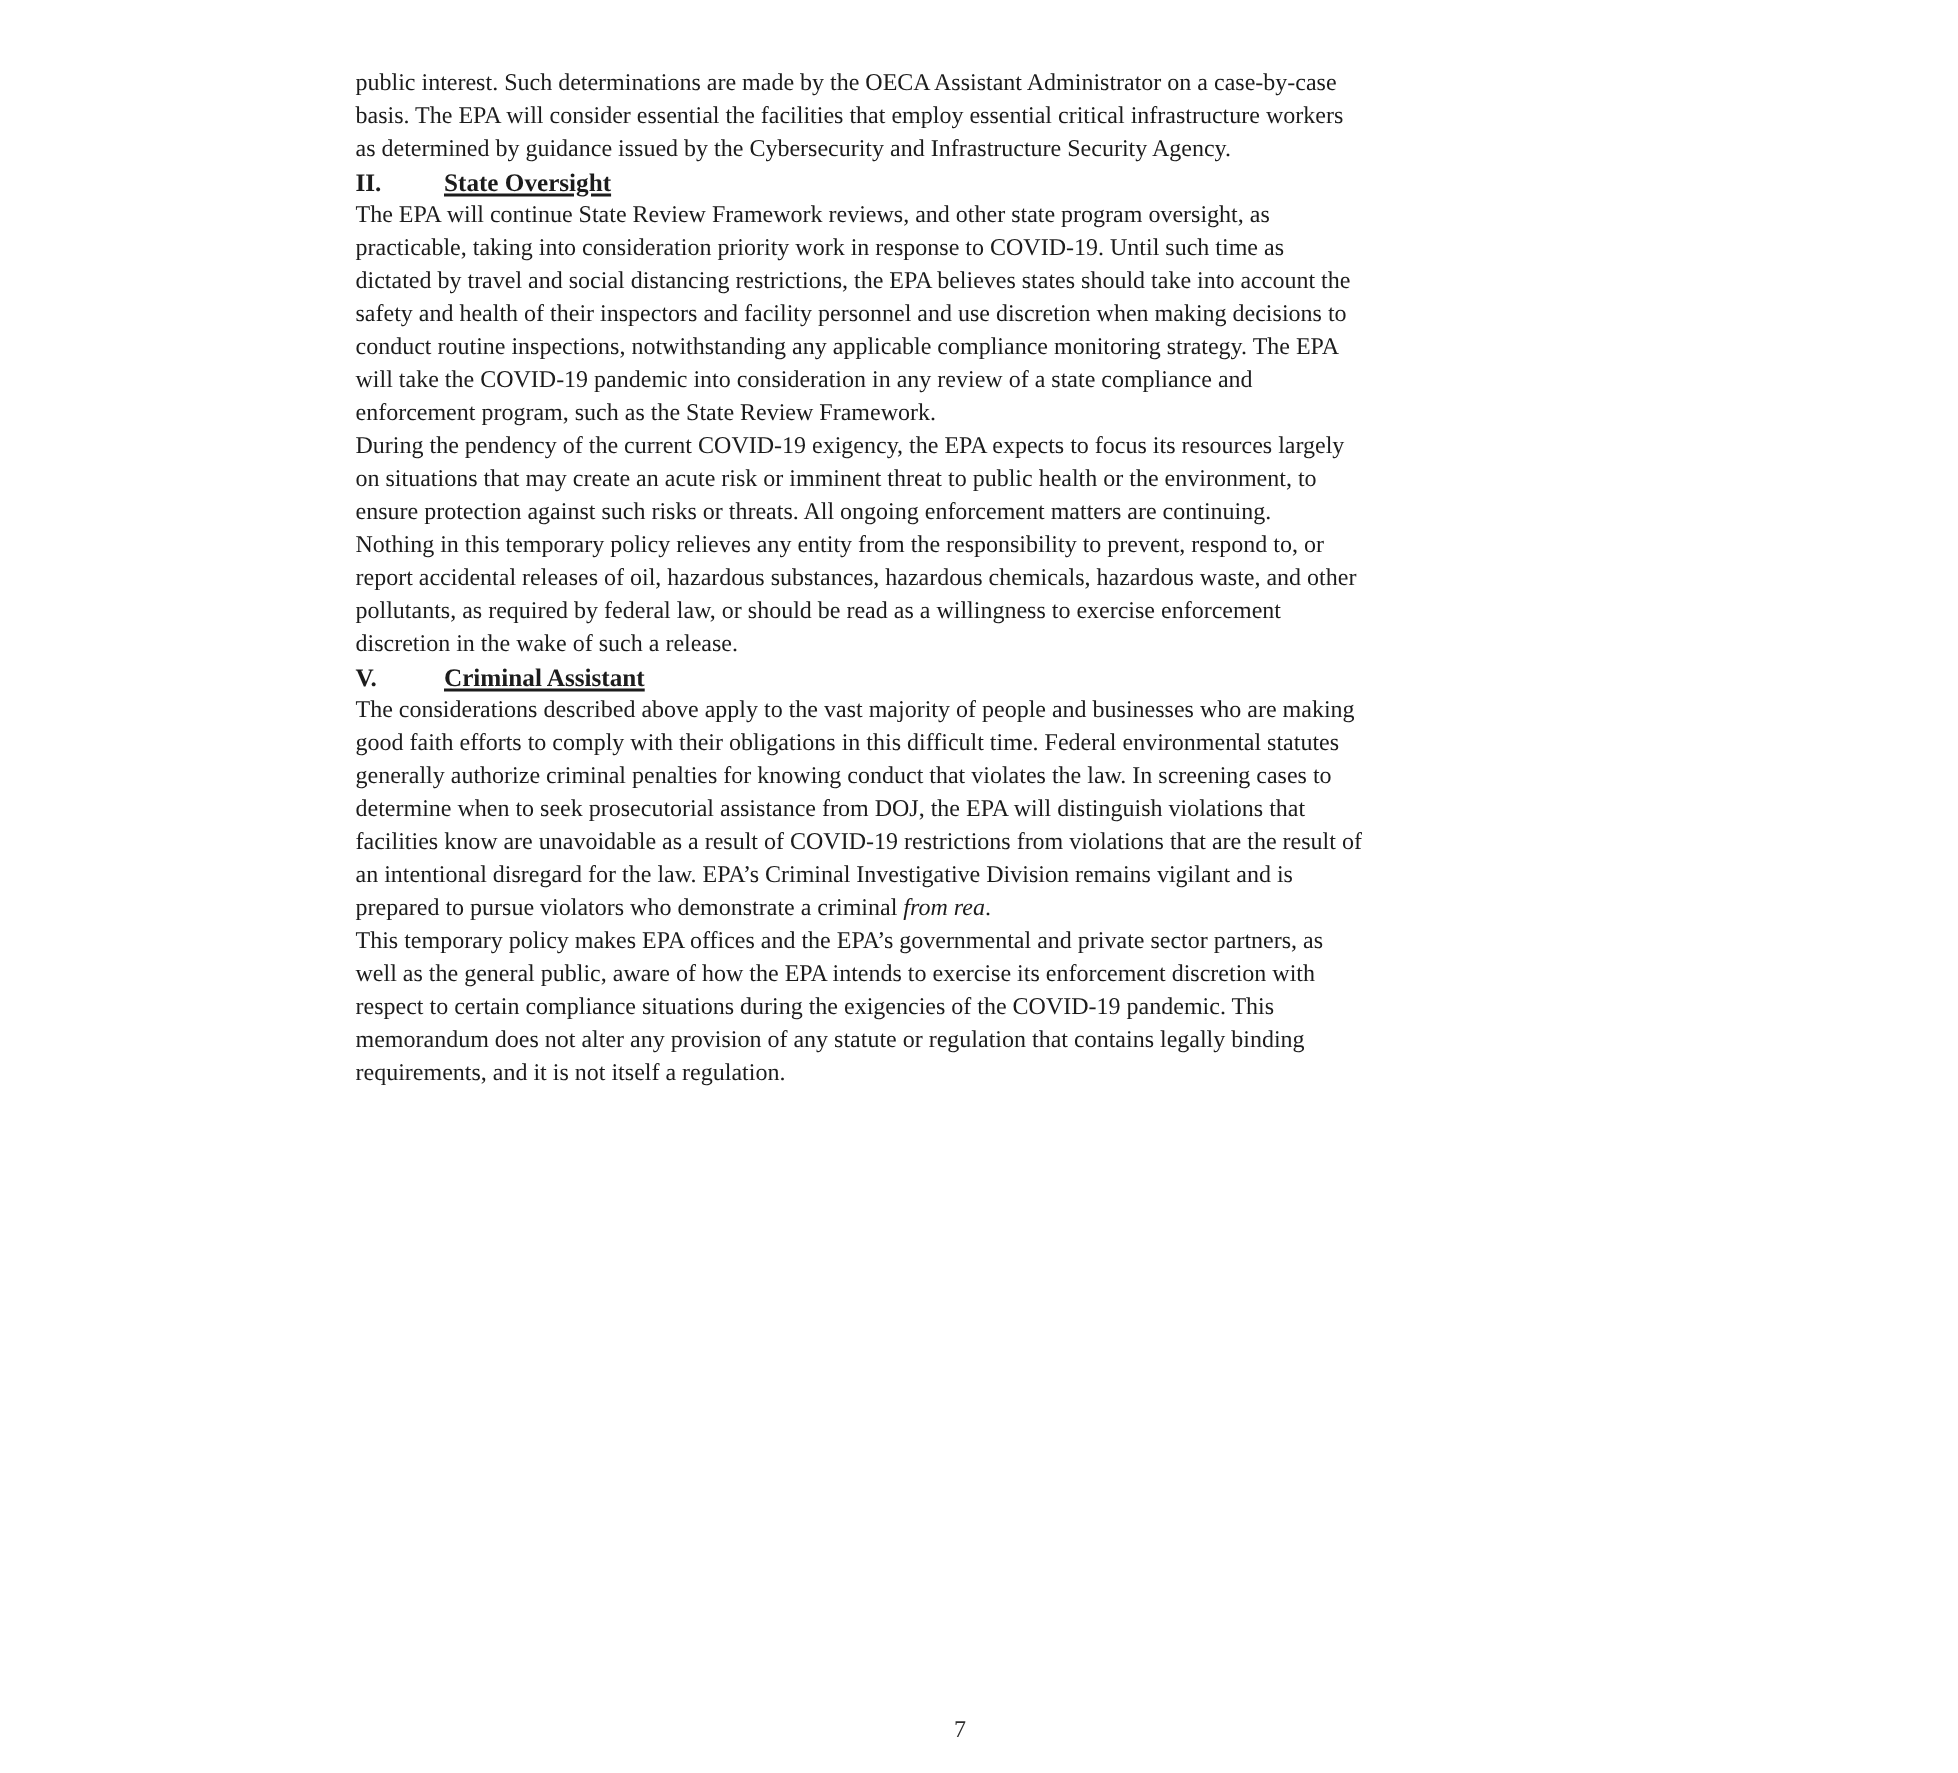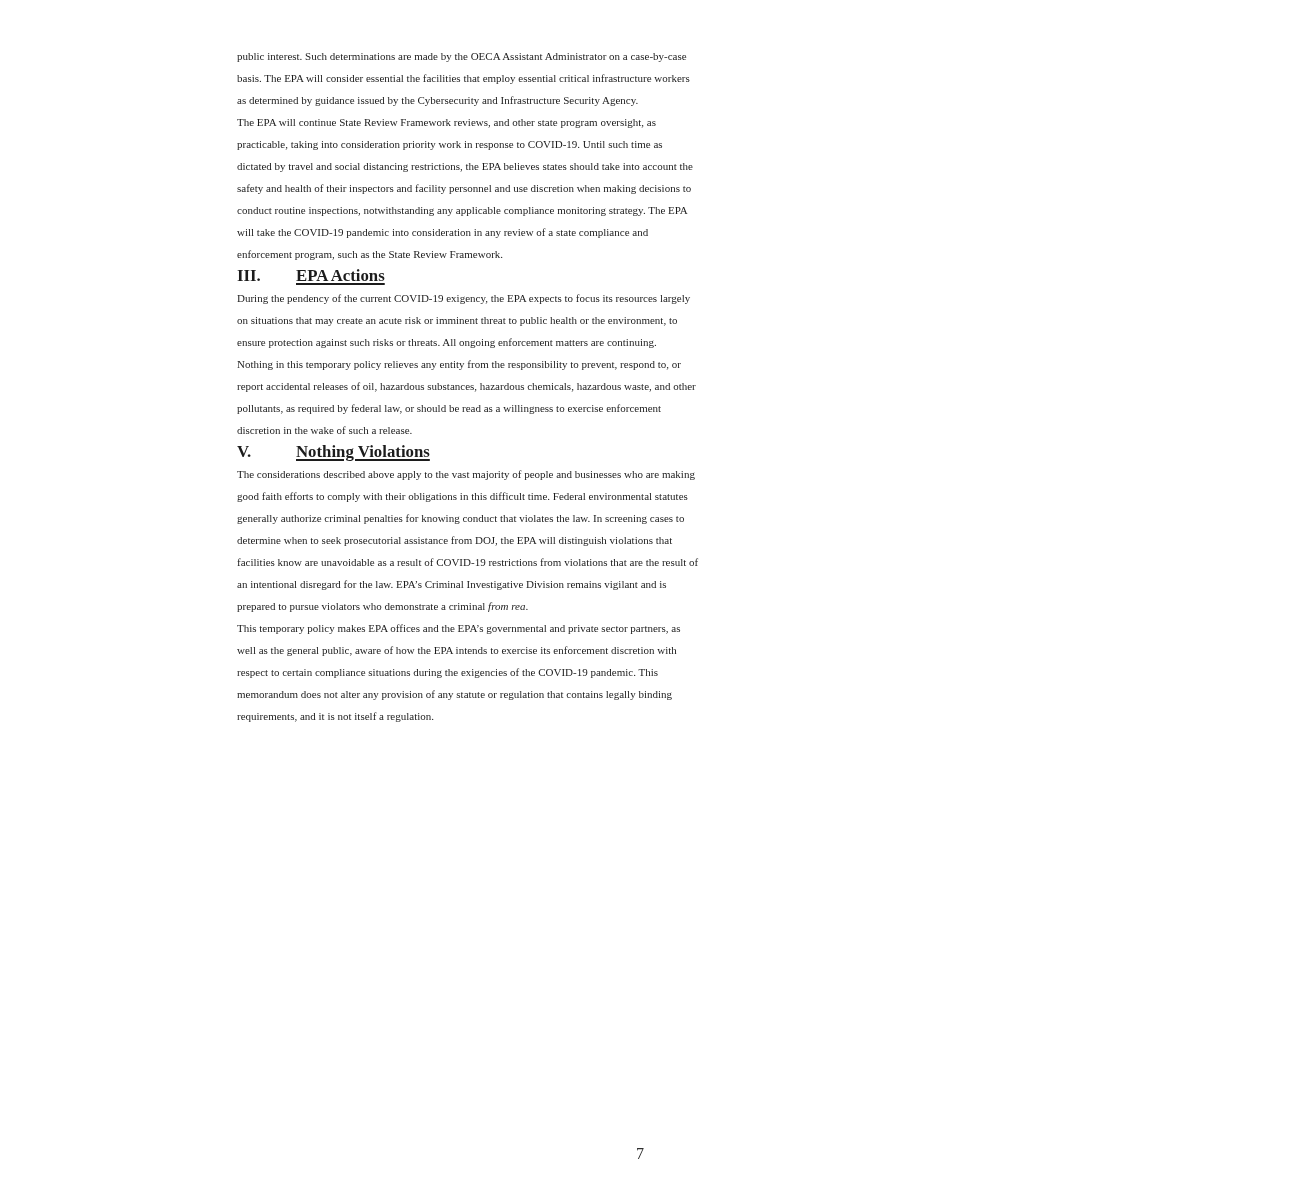--- a/index.html
+++ b/index.html
@@ -15,21 +15,21 @@
   }
   .doc {
     position: absolute;
     left: 237px;
     top: 45px;
     width: 950px;
   }
   .doc > * + * { margin-top: 22px; }
   .para {
     margin: 0;
-    font-size: 11px;
+    font-size: 16px;
     line-height: 22px;
     white-space: pre-wrap;
     font-weight: normal;
   }
   .heading {
     margin: 0;
     font-size: 16.8px;
     line-height: 22px;
     font-weight: bold;
   }
@@ -55,42 +55,42 @@
 </style>
 </head>
 <body>
 
 <div class="doc">
 
   <p class="para">public interest. Such determinations are made by the OECA Assistant Administrator on a case-by-case
 basis. The EPA will consider essential the facilities that employ essential critical infrastructure workers
 as determined by guidance issued by the Cybersecurity and Infrastructure Security Agency.</p>
 
+  <h2 class="heading"><span class="numeral">II.</span><span class="title">State Oversight</span></h2>
 
   <p class="para">The EPA will continue State Review Framework reviews, and other state program oversight, as
 practicable, taking into consideration priority work in response to COVID-19. Until such time as
 dictated by travel and social distancing restrictions, the EPA believes states should take into account the
 safety and health of their inspectors and facility personnel and use discretion when making decisions to
 conduct routine inspections, notwithstanding any applicable compliance monitoring strategy. The EPA
 will take the COVID-19 pandemic into consideration in any review of a state compliance and
 enforcement program, such as the State Review Framework.</p>
 
-  <h2 class="heading"><span class="numeral">III.</span><span class="title">EPA Actions</span></h2>
 
   <p class="para">During the pendency of the current COVID-19 exigency, the EPA expects to focus its resources largely
 on situations that may create an acute risk or imminent threat to public health or the environment, to
 ensure protection against such risks or threats. All ongoing enforcement matters are continuing.</p>
 
 
   <p class="para">Nothing in this temporary policy relieves any entity from the responsibility to prevent, respond to, or
 report accidental releases of oil, hazardous substances, hazardous chemicals, hazardous waste, and other
 pollutants, as required by federal law, or should be read as a willingness to exercise enforcement
 discretion in the wake of such a release.</p>
 
-  <h2 class="heading"><span class="numeral">V.</span><span class="title">Nothing Violations</span></h2>
+  <h2 class="heading"><span class="numeral">V.</span><span class="title">Criminal Assistant</span></h2>
 
   <p class="para"><span>The considerations described above apply to the vast majority of people and businesses who are making
 good faith efforts to comply with their obligations in this difficult time. Federal environmental statutes
 generally authorize criminal penalties for knowing conduct that violates the law. In screening cases to
 determine when to seek prosecutorial assistance from DOJ, the EPA will distinguish violations that
 facilities know are unavoidable as a result of COVID-19 restrictions from violations that are the result of
 an intentional disregard for the law. EPA’s Criminal Investigative Division remains vigilant and is
 prepared to pursue violators who demonstrate a criminal </span><i>from rea</i><span>.</span></p>
 
   <p class="para">This temporary policy makes EPA offices and the EPA’s governmental and private sector partners, as

